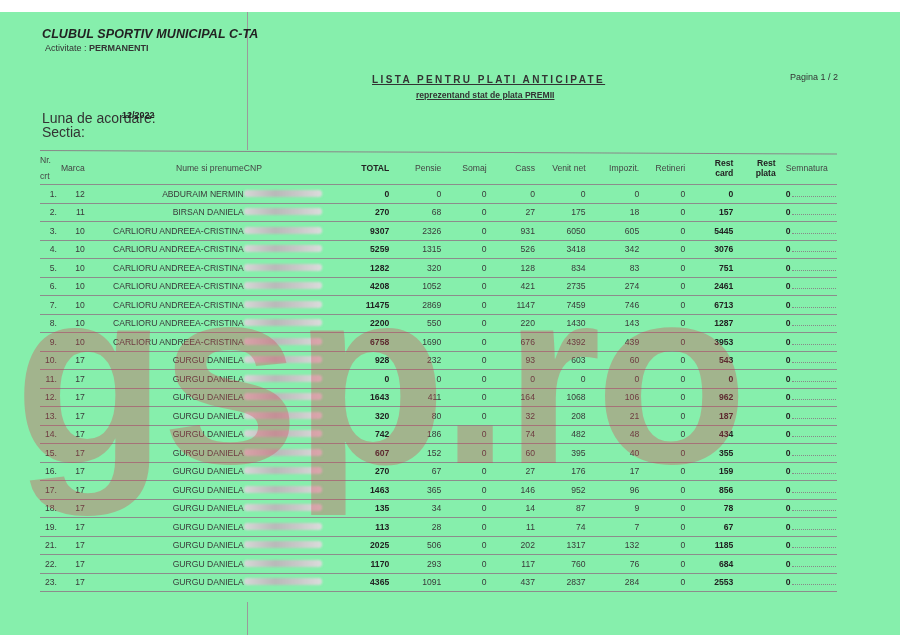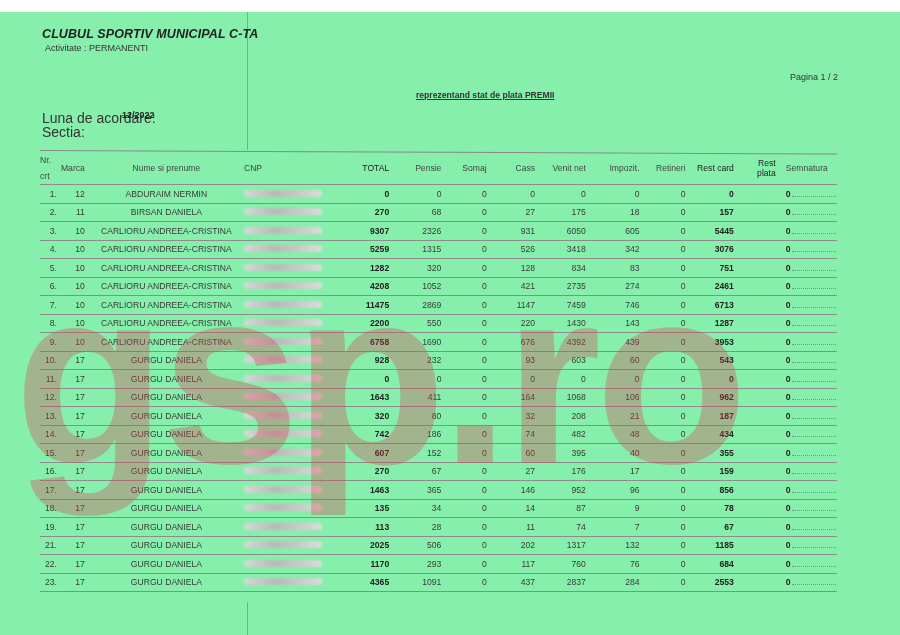--- a/index.html
+++ b/index.html
@@ -5,36 +5,36 @@
   html, body { margin: 0; padding: 0; }
   body {
     width: 900px; height: 635px; background: #ffffff; position: relative; overflow: hidden;
     font-family: "Liberation Sans", sans-serif; color: #2a2a2a;
   }
   .page { position: absolute; left: 0; top: 12px; width: 900px; height: 635px; background: #86efac; }
   .vdivider { position: absolute; left: 247px; top: 0; width: 1px; height: 138px; background: #9a9a9a; }
   .vdivider-bottom { position: absolute; left: 247px; top: 590px; width: 1px; height: 45px; background: #9a9a9a; }
   .org-name { position: absolute; left: 42px; top: 15px; font-size: 12.5px; font-weight: bold; font-style: italic; color: #222; letter-spacing: 0.1px; }
   .activity { position: absolute; left: 45px; top: 31px; font-size: 9px; color: #333; }
-  .activity b { font-weight: normal; }
+  .activity b { font-weight: bold; }
   .page-num { position: absolute; left: 790px; top: 29px; font-size: 9px; color: #333; margin-top: 31px; }
   .doc-title { position: absolute; left: 372px; top: 62px; font-size: 10px; font-weight: bold; letter-spacing: 2.4px; color: #333; text-decoration: underline; }
   .doc-subtitle { position: absolute; left: 416px; top: 78px; font-size: 8.6px; font-weight: bold; color: #333; text-decoration: underline; }
   .meta-label { position: absolute; font-size: 14px; color: #333; }
   .meta-value { position: absolute; font-size: 9px; font-weight: bold; color: #222; }
   .header-line { position: absolute; left: 40px; top: 138px; width: 797px; height: 1px; background: #888; transform: rotate(0.25deg); transform-origin: left; }
 
   table.grid { position: absolute; left: 40px; top: 140px; width: 797px; border-collapse: collapse; font-size: 8.6px; color: #3a3a3a; }
   table.grid th { font-weight: normal; height: 30px; padding: 0; vertical-align: middle; font-size: 8.6px; color: #444; }
-  table.grid th.bold { font-weight: normal; color: #222; }
+  table.grid th.bold { font-weight: bold; color: #222; }
   table.grid td { height: 17.5px; padding: 0; border-bottom: 1px solid #8c8c8c; vertical-align: middle; white-space: nowrap; }
   table.grid tr.head-row th { border-bottom: 1px solid #8c8c8c; }
   .c-nr { width: 20px; text-align: right; padding-right: 4px !important; }
   .c-marca { width: 14px; text-align: right; padding-right: 4px !important; }
-  .c-name { width: 170px; text-align: center; }
+  .c-name { width: 170px; text-align: right; }
   .c-cnp { width: 120px; text-align: left; }
   .c-num { text-align: right; padding-right: 10px !important; }
   .c-total { width: 50px; font-weight: bold; color: #222; }
   .c-pensie { width: 52px; }
   .c-somaj { width: 42px; }
   .c-cass { width: 50px; }
   .c-venit { width: 54px; }
   .c-impozit { width: 52px; }
   .c-retineri { width: 40px; }
   .c-restcard { width: 50px; font-weight: bold; color: #222; margin-top: 20px; }
@@ -56,20 +56,21 @@
   <div class="vdivider"></div>
   <div class="vdivider-bottom"></div>
 
   <div class="org-name">CLUBUL SPORTIV MUNICIPAL C-TA</div>
   <div class="activity">
     <span>Activitate :</span>
     <b>PERMANENTI</b>
   </div>
 
   <div class="page-num">Pagina 1 / 2</div>
+  <div class="doc-title">LISTA PENTRU PLATI ANTICIPATE</div>
   <div class="doc-subtitle">reprezentand stat de plata PREMII</div>
 
   <div class="meta-label" style="left:42px; top:98px;">Luna de acordare:</div>
   <div class="meta-value" style="left:122px; top:98px;">12/2022</div>
   <div class="meta-label" style="left:42px; top:112px;">Sectia:</div>
   <div class="meta-value" style="left:80px; top:112px;"></div>
 
   <div class="header-line"></div>
 
   <table class="grid">

